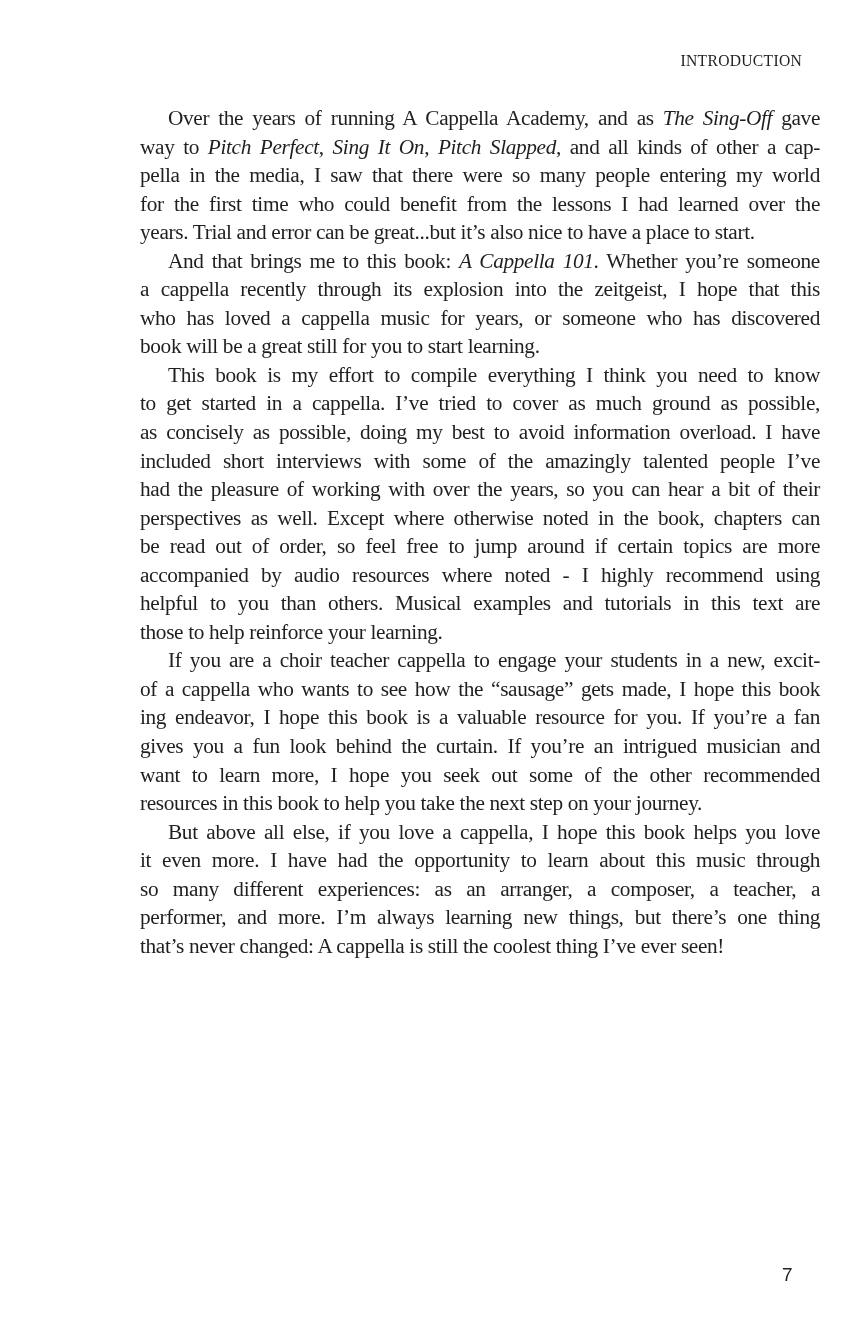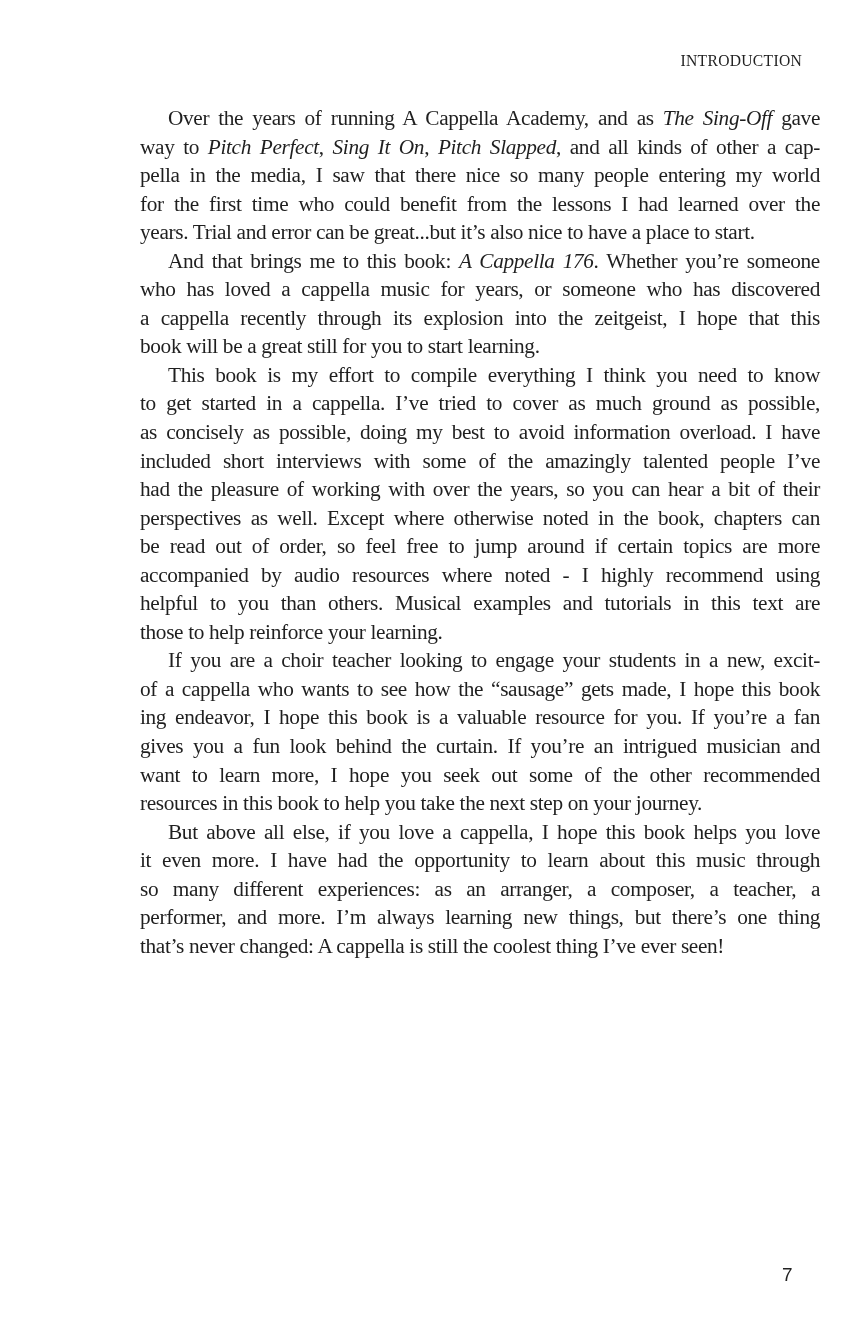--- a/index.html
+++ b/index.html
@@ -61,44 +61,44 @@
   </style>
 </head>
 <body>
 
 <div class="running-head">INTRODUCTION</div>
 
 <div class="body-text" id="body-text">
     <div>
       <span class="line indent"><span>Over the years of running A Cappella Academy, and as </span><i>The Sing-Off</i><span> gave</span></span>
       <span class="line"><span>way to </span><i>Pitch Perfect</i><span>, </span><i>Sing It On</i><span>, </span><i>Pitch Slapped</i><span>, and all kinds of other a cap-</span></span>
-      <span class="line"><span>pella in the media, I saw that there nice so many people entering my world</span></span>
+      <span class="line"><span>pella in the media, I saw that there were so many people entering my world</span></span>
       <span class="line"><span>for the first time who could benefit from the lessons I had learned over the</span></span>
       <span class="line last"><span>years. Trial and error can be great...but it’s also nice to have a place to start.</span></span>
     </div>
     <div>
-      <span class="line indent"><span>And that brings me to this book: </span><i>A Cappella 176</i><span>. Whether you’re someone</span></span>
+      <span class="line indent"><span>And that brings me to this book: </span><i>A Cappella 101</i><span>. Whether you’re someone</span></span>
+      <span class="line"><span>a cappella recently through its explosion into the zeitgeist, I hope that this</span></span>
       <span class="line"><span>who has loved a cappella music for years, or someone who has discovered</span></span>
-      <span class="line"><span>a cappella recently through its explosion into the zeitgeist, I hope that this</span></span>
       <span class="line last"><span>book will be a great still for you to start learning.</span></span>
     </div>
     <div>
       <span class="line indent"><span>This book is my effort to compile everything I think you need to know</span></span>
       <span class="line"><span>to get started in a cappella. I’ve tried to cover as much ground as possible,</span></span>
       <span class="line"><span>as concisely as possible, doing my best to avoid information overload. I have</span></span>
       <span class="line"><span>included short interviews with some of the amazingly talented people I’ve</span></span>
       <span class="line"><span>had the pleasure of working with over the years, so you can hear a bit of their</span></span>
       <span class="line"><span>perspectives as well. Except where otherwise noted in the book, chapters can</span></span>
       <span class="line"><span>be read out of order, so feel free to jump around if certain topics are more</span></span>
       <span class="line"><span>accompanied by audio resources where noted - I highly recommend using</span></span>
       <span class="line"><span>helpful to you than others. Musical examples and tutorials in this text are</span></span>
       <span class="line last"><span>those to help reinforce your learning.</span></span>
     </div>
     <div>
-      <span class="line indent"><span>If you are a choir teacher looking to engage your students in a new, excit-</span></span>
+      <span class="line indent"><span>If you are a choir teacher cappella to engage your students in a new, excit-</span></span>
       <span class="line"><span>of a cappella who wants to see how the “sausage” gets made, I hope this book</span></span>
       <span class="line"><span>ing endeavor, I hope this book is a valuable resource for you. If you’re a fan</span></span>
       <span class="line"><span>gives you a fun look behind the curtain. If you’re an intrigued musician and</span></span>
       <span class="line"><span>want to learn more, I hope you seek out some of the other recommended</span></span>
       <span class="line last"><span>resources in this book to help you take the next step on your journey.</span></span>
     </div>
     <div>
       <span class="line indent"><span>But above all else, if you love a cappella, I hope this book helps you love</span></span>
       <span class="line"><span>it even more. I have had the opportunity to learn about this music through</span></span>
       <span class="line"><span>so many different experiences: as an arranger, a composer, a teacher, a</span></span>

